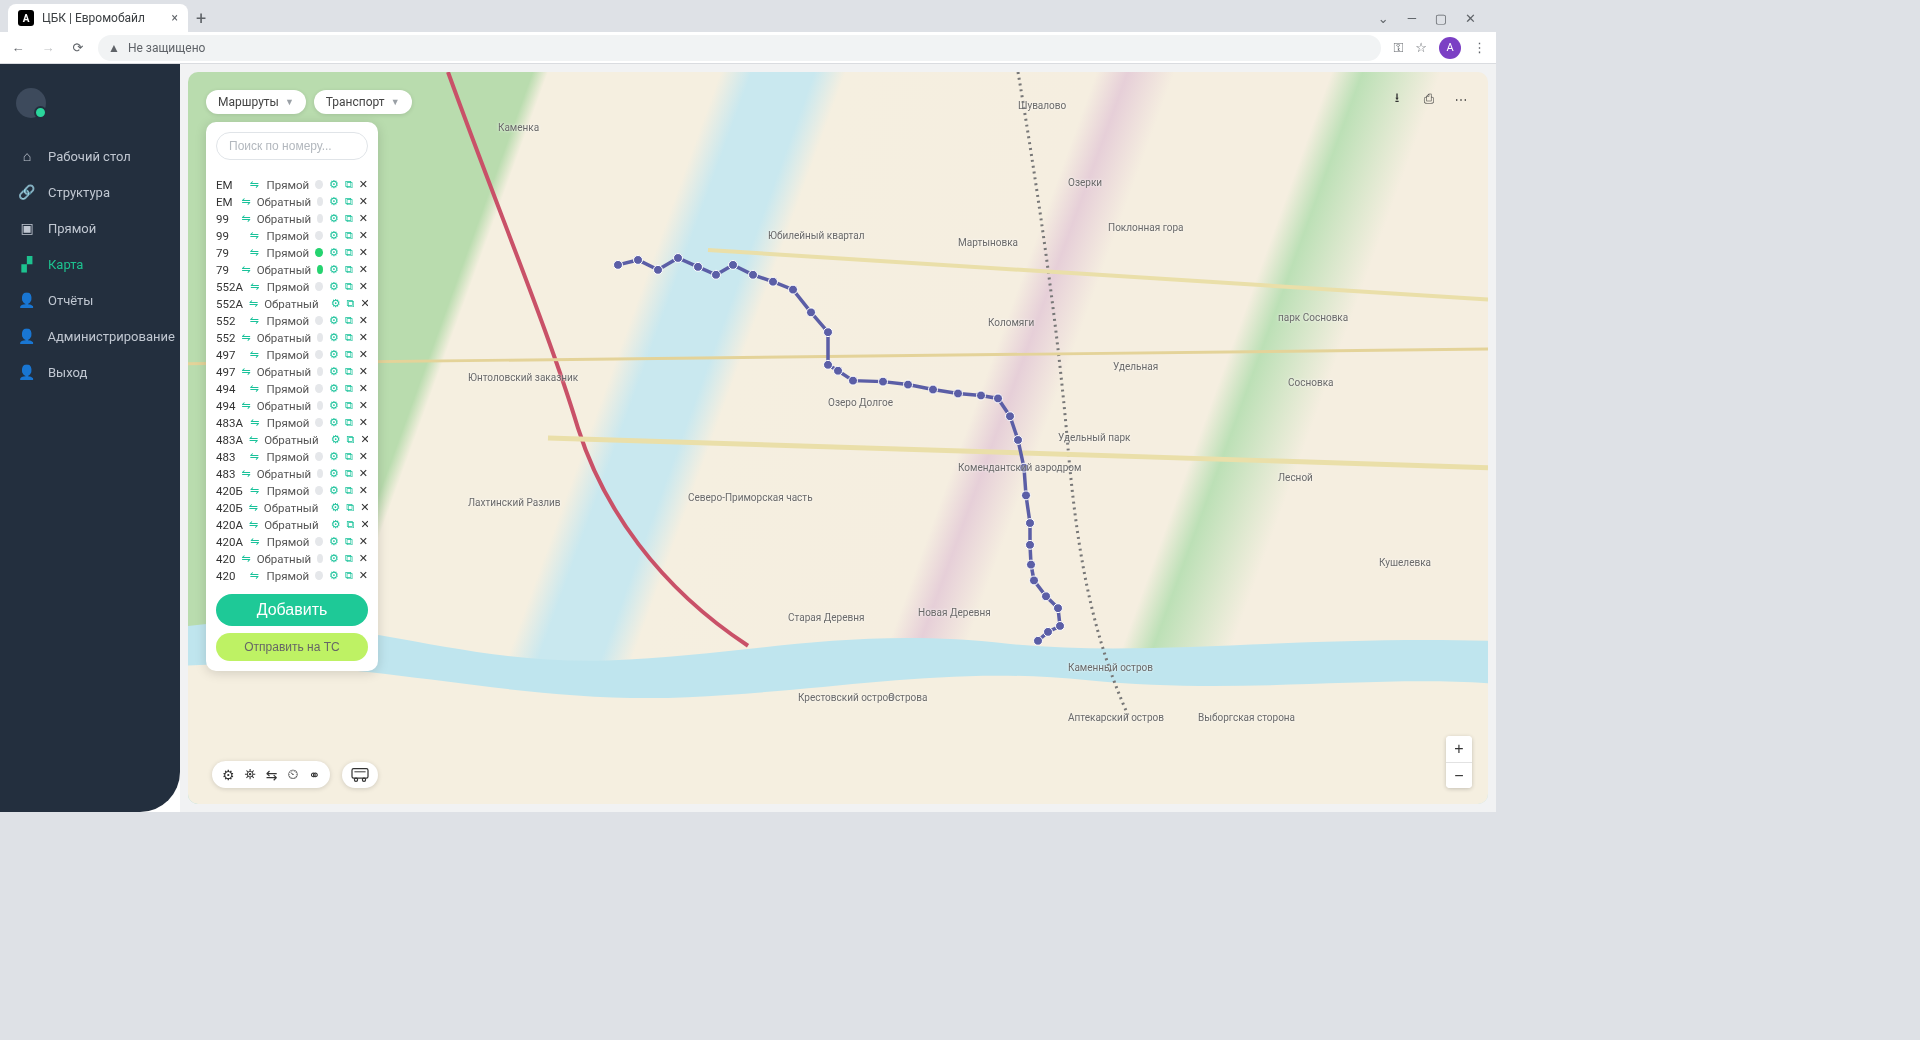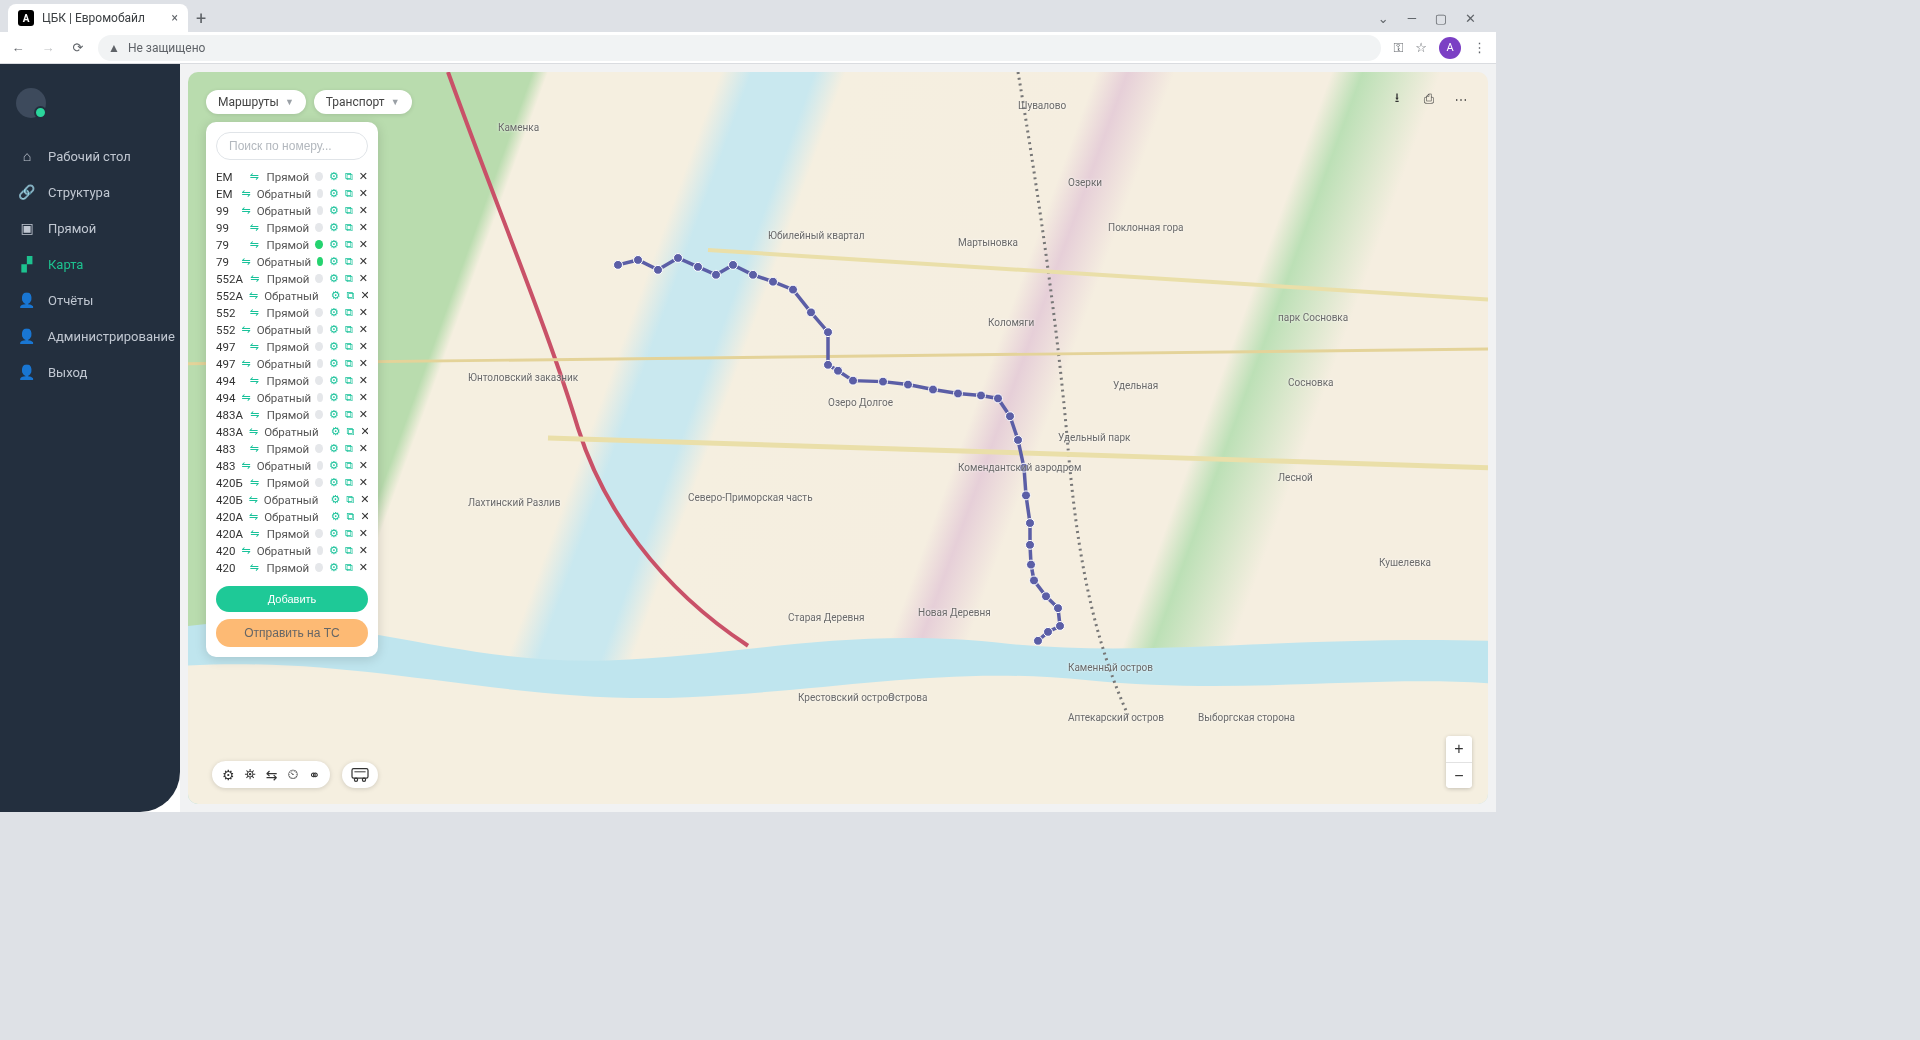--- a/index.html
+++ b/index.html
@@ -55,33 +55,33 @@
 
 
 .filter-pills { position: absolute; top: 18px; left: 18px; display: flex; gap: 8px; z-index: 5; }
 .pill { background: #fff; border-radius: 16px; padding: 5px 12px; font-size: 12px; color: #444; box-shadow: 0 1px 4px rgba(0,0,0,.12); display: flex; align-items: center; gap: 6px; cursor: pointer; }
 .pill .chev { font-size: 9px; color: #9aa0a6; }
 
 
 .panel { position: absolute; top: 50px; left: 18px; width: 172px; background: #fff; border-radius: 10px; box-shadow: 0 2px 12px rgba(0,0,0,.15); z-index: 10; padding: 10px; }
 .search-input { width: 100%; border: 1px solid #e0e4e8; border-radius: 18px; padding: 6px 12px; font-size: 12px; outline: none; color: #555; }
 .search-input::placeholder { color: #b3b8be; }
-.route-list { margin-top: 8px; max-height: 408px; overflow: hidden; }
+.route-list { margin-top: 16px; max-height: 408px; overflow: hidden; }
 .route-row { display: flex; align-items: center; height: 17px; gap: 6px; font-size: 11.5px; }
 .route-row .rn { width: 30px; color: #333; }
 .route-row .arrows { color: #19c29a; font-size: 11px; width: 14px; text-align: center; }
 .route-row .dir { flex: 1; color: #555; }
 .route-row .dot { width: 9px; height: 9px; border-radius: 50%; background: #e5e7ea; }
 .route-row .dot.on { background: #25d36f; }
 .route-row .gear { color: #19c29a; font-size: 11px; cursor: pointer; }
 .route-row .dup { color: #19c29a; font-size: 11px; cursor: pointer; }
 .route-row .rm { color: #333; font-size: 11px; cursor: pointer; }
 .panel-buttons { margin-top: 10px; display: flex; flex-direction: column; gap: 7px; }
-.btn-primary { background: #1ec997; color: #fff; border: none; border-radius: 18px; padding: 7px; font-size: 11px; cursor: pointer; }
-.btn-secondary { background: #fdba74; color: #666; border: none; border-radius: 18px; padding: 7px; font-size: 12px; cursor: pointer; }
+.btn-primary { background: #1ec997; color: #fff; border: none; border-radius: 18px; padding: 7px; font-size: 16px; cursor: pointer; }
+.btn-secondary { background: #bef264; color: #666; border: none; border-radius: 18px; padding: 7px; font-size: 12px; cursor: pointer; }
 
 
 .bottom-toolbar { position: absolute; left: 24px; bottom: 16px; display: flex; gap: 12px; align-items: center; }
 .btgroup { background: #fff; border-radius: 18px; box-shadow: 0 1px 5px rgba(0,0,0,.15); display: flex; align-items: center; padding: 5px 10px; gap: 10px; }
 .btgroup .bt { cursor: pointer; color: #333; font-size: 14px; }
 .btgroup.solo { padding: 5px 8px; }
 .btgroup.solo svg { display:block; }
 </style>
 </head>
 <body>
@@ -215,21 +215,21 @@
           </g>
       </svg>
 
       <div id="map-labels">
           <div class="map-label" style="left: 310px; top: 50px;">Каменка</div>
           <div class="map-label" style="left: 830px; top: 28px;">Шувалово</div>
           <div class="map-label" style="left: 880px; top: 105px;">Озерки</div>
           <div class="map-label" style="left: 920px; top: 150px;">Поклонная гора</div>
           <div class="map-label" style="left: 770px; top: 165px;">Мартыновка</div>
           <div class="map-label" style="left: 800px; top: 245px;">Коломяги</div>
-          <div class="map-label" style="left: 925px; top: 308px;">Удельная</div>
+          <div class="map-label" style="left: 925px; top: 289px;">Удельная</div>
           <div class="map-label" style="left: 1090px; top: 240px;">парк Сосновка</div>
           <div class="map-label" style="left: 1100px; top: 305px;">Сосновка</div>
           <div class="map-label" style="left: 870px; top: 360px;">Удельный парк</div>
           <div class="map-label" style="left: 640px; top: 325px;">Озеро Долгое</div>
           <div class="map-label" style="left: 770px; top: 390px;">Комендантский аэродром</div>
           <div class="map-label" style="left: 500px; top: 420px;">Северо-Приморская часть</div>
           <div class="map-label" style="left: 1090px; top: 400px;">Лесной</div>
           <div class="map-label" style="left: 280px; top: 425px;">Лахтинский Разлив</div>
           <div class="map-label" style="left: 600px; top: 540px;">Старая Деревня</div>
           <div class="map-label" style="left: 730px; top: 535px;">Новая Деревня</div>

